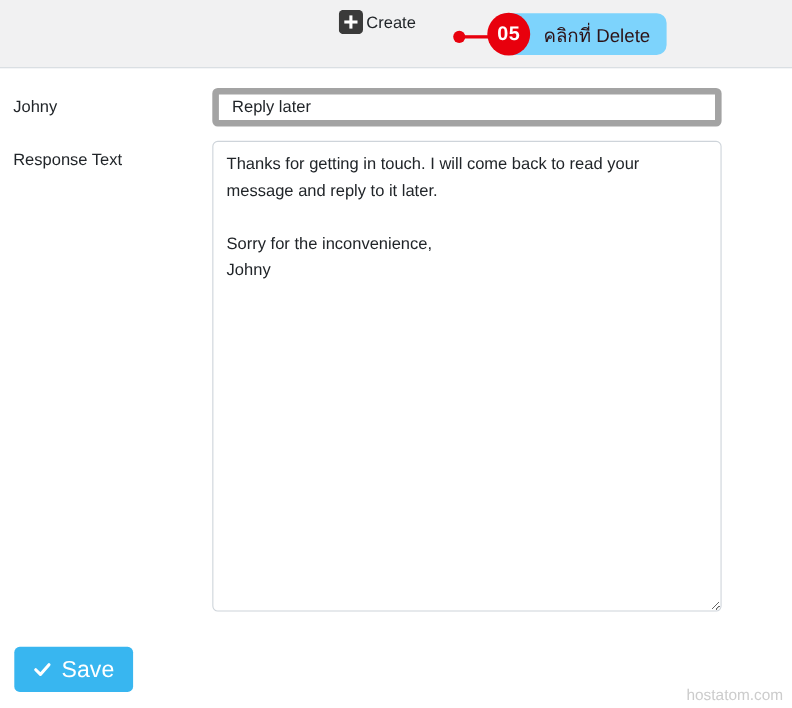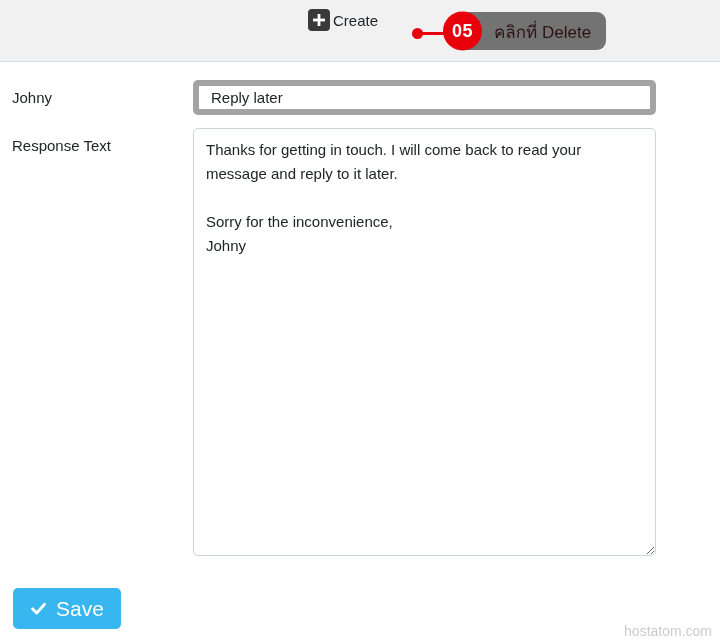--- a/index.html
+++ b/index.html
@@ -40,21 +40,21 @@
     background:#e8000d;
   }
   .connector-line {
     position:absolute; left:419px; top:32px;
     width:30px; height:3px; background:#e8000d;
   }
 
   
   .callout-badge {
     position:absolute; left:451px; top:12px; height:38px;
-    background:#737373; border-radius:9px;
+    background:#7dd3fc; border-radius:9px;
     display:flex; align-items:center;
     padding:0 15px 0 43px;
     white-space:nowrap;
   }
   .step-circle {
     position:absolute; left:-8px; top:50%; transform:translateY(-50%);
     width:39px; height:39px; border-radius:50%;
     background:#e8000d; color:#ffffff;
     font-size:18px; font-weight:bold; letter-spacing:0.5px;
     display:flex; align-items:center; justify-content:center;

